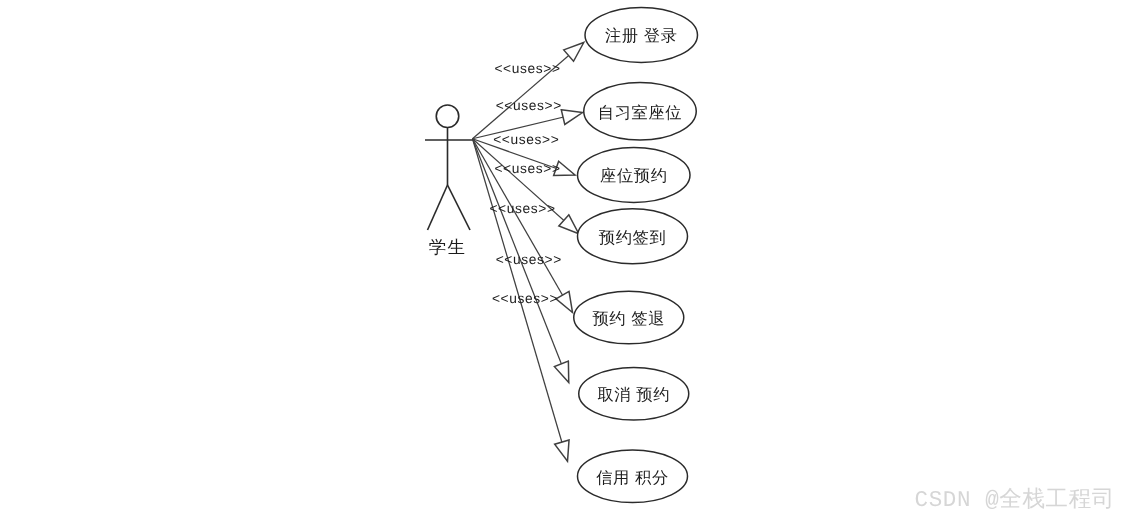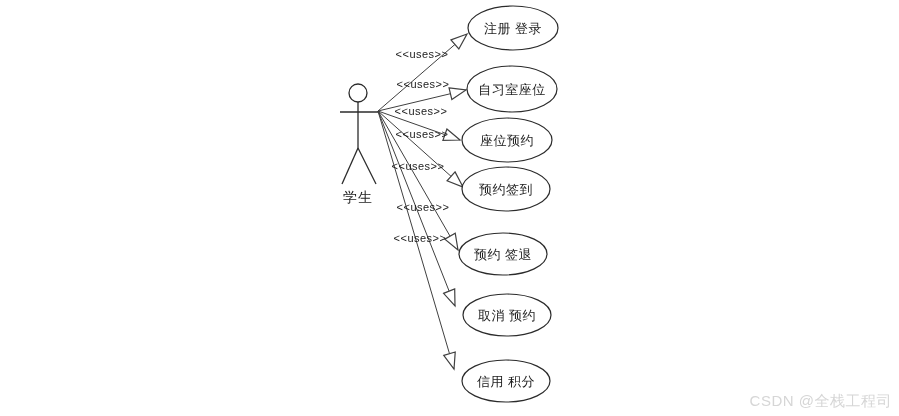--- a/index.html
+++ b/index.html
@@ -27,24 +27,25 @@
     letter-spacing: 0.5px;
   }
   .actor-label {
     font-size: 14px;
     letter-spacing: 1px;
   }
   .watermark {
     position: absolute;
     right: 7px;
     bottom: 5px;
-    font-size: 15px;
+    font-size: 18px;
     color: #d6d6d6;
     letter-spacing: 0.5px;
     user-select: none;
+    font-family: Liberation Mono, monospace;
   }
 </style>
 </head>
 <body>
 
 <div class="stage">
   <svg width="899" height="416" viewBox="0 0 899 416" xmlns="http://www.w3.org/2000/svg">
     <defs>
       <marker id="uses-arrow" markerUnits="userSpaceOnUse" markerWidth="22" markerHeight="18" refX="17" refY="7" orient="auto">
         <path d="M1,1 L17,7 L1,13 Z" fill="#ffffff" stroke="#404040" stroke-width="1.2"></path>

